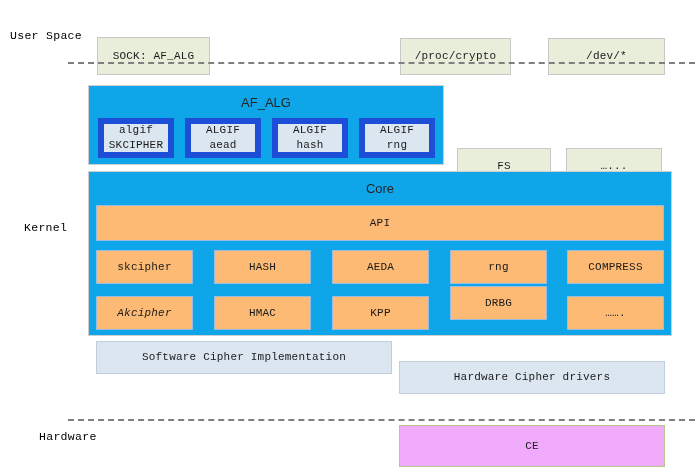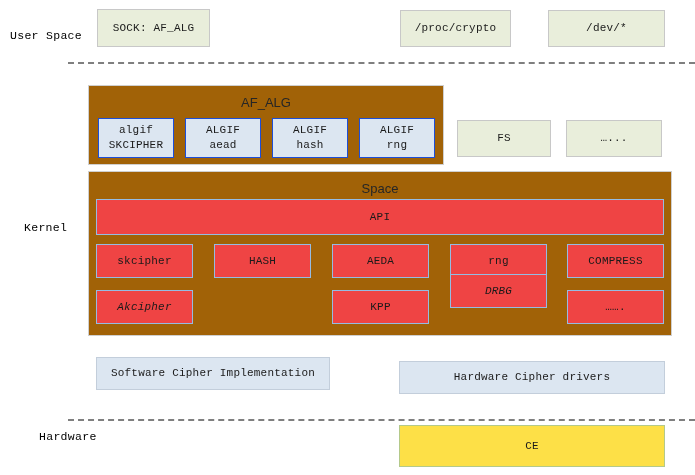--- a/index.html
+++ b/index.html
@@ -42,42 +42,44 @@
     justify-content: center;
     text-align: center;
     font-size: 11px;
     line-height: 1.35;
     white-space: pre-line;
     letter-spacing: 0.2px;
   }
   .node.green {
     background: #e9eedb;
     border: 1px solid #c8c8c8;
+    margin-top: 28px;
   }
   .node.green-solid {
-    background: #fde047;
+    background: #f0abfc;
     border: 1px solid #b4c98a;
     text-align: right;
   }
   .node.blue-light {
     background: #dce6f1;
-    border: 1px solid #1d4ed8;
+    border: 6px solid #1d4ed8;
   }
   .node.blue-mid {
-    background: #ef4444;
+    background: #fdba74;
     border: 1px solid #95bce3;
+    margin-top: 6px;
   }
   .node.blue-pale {
     background: #dce6f1;
     border: 1px solid #c3cedb;
   }
 
   
   .panel {
-    background: #a16207;
+    background: #0ea5e9;
     border: 1px solid #cfcfcf;
   }
   .panel-title {
     position: absolute;
     left: 0;
     right: 0;
     text-align: center;
     font-family: "Liberation Sans", sans-serif;
     font-size: 13px;
     color: #262626;
@@ -119,37 +121,38 @@
 hash</div>
 
   <div class="abs node blue-light" style="left:359px; top:118px; width:76px; height:40px;">ALGIF
 rng</div>
 
   <div class="abs node green" style="left:457px; top:120px; width:94px; height:37px;">FS</div>
 
   <div class="abs node green" style="left:566px; top:120px; width:96px; height:37px;">…...</div>
 
   <div class="abs panel" style="left:88px; top:171px; width:584px; height:165px;">
-    <div class="panel-title" style="top:9px;">Space</div>
+    <div class="panel-title" style="top:9px;">Core</div>
   </div>
 
   <div class="abs node blue-mid api-bar" style="left:96px; top:199px; width:568px; height:36px;">API</div>
 
   <div class="abs node blue-mid" style="left:96px; top:244px; width:97px; height:34px;">skcipher</div>
   <div class="abs node blue-mid" style="left:214px; top:244px; width:97px; height:34px;">HASH</div>
   <div class="abs node blue-mid" style="left:332px; top:244px; width:97px; height:34px;">AEDA</div>
   <div class="abs node blue-mid" style="left:450px; top:244px; width:97px; height:34px;">rng</div>
   <div class="abs node blue-mid" style="left:567px; top:244px; width:97px; height:34px;">COMPRESS</div>
 
   <div class="abs node blue-mid" style="left:96px; top:290px; width:97px; height:34px;font-style:italic;">Akcipher</div>
+  <div class="abs node blue-mid" style="left:214px; top:290px; width:97px; height:34px;">HMAC</div>
   <div class="abs node blue-mid" style="left:332px; top:290px; width:97px; height:34px;">KPP</div>
-  <div class="abs node blue-mid" style="left:450px; top:274px; width:97px; height:34px;font-style:italic;">DRBG</div>
+  <div class="abs node blue-mid" style="left:450px; top:280px; width:97px; height:34px;">DRBG</div>
   <div class="abs node blue-mid" style="left:567px; top:290px; width:97px; height:34px;">…….</div>
 
-  <div class="abs node blue-pale" style="left:96px; top:357px; width:234px; height:33px;">Software Cipher Implementation</div>
+  <div class="abs node blue-pale" style="left:96px; top:341px; width:296px; height:33px;">Software Cipher Implementation</div>
 
   <div class="abs node blue-pale" style="left:399px; top:361px; width:266px; height:33px;">Hardware Cipher drivers</div>
 
   <div class="abs divider" style="left:68px; top:419px; width:627px;"></div>
 
   <div class="abs node green-solid" style="left:399px; top:425px; width:266px; height:42px;">CE</div>
 
 </div>
 
 </body></html>

